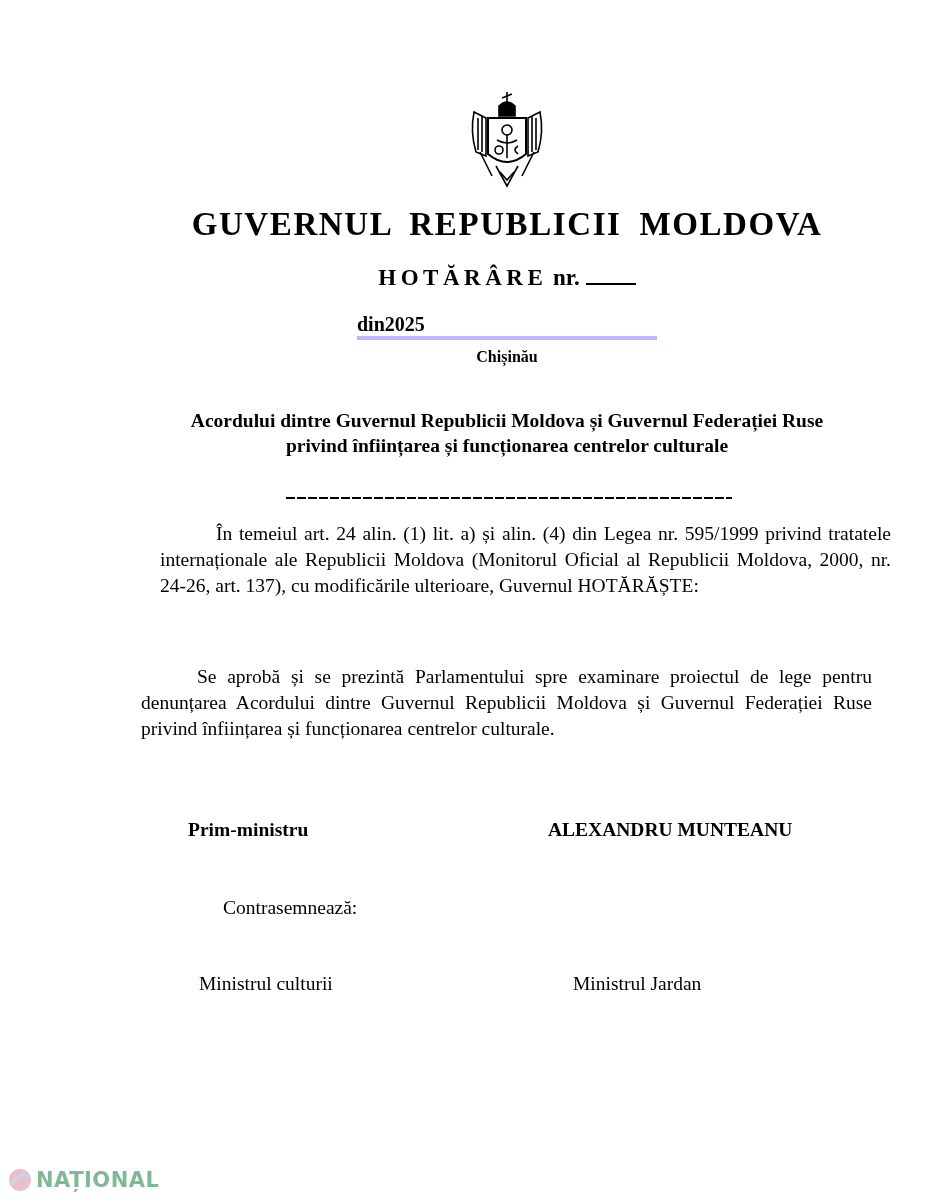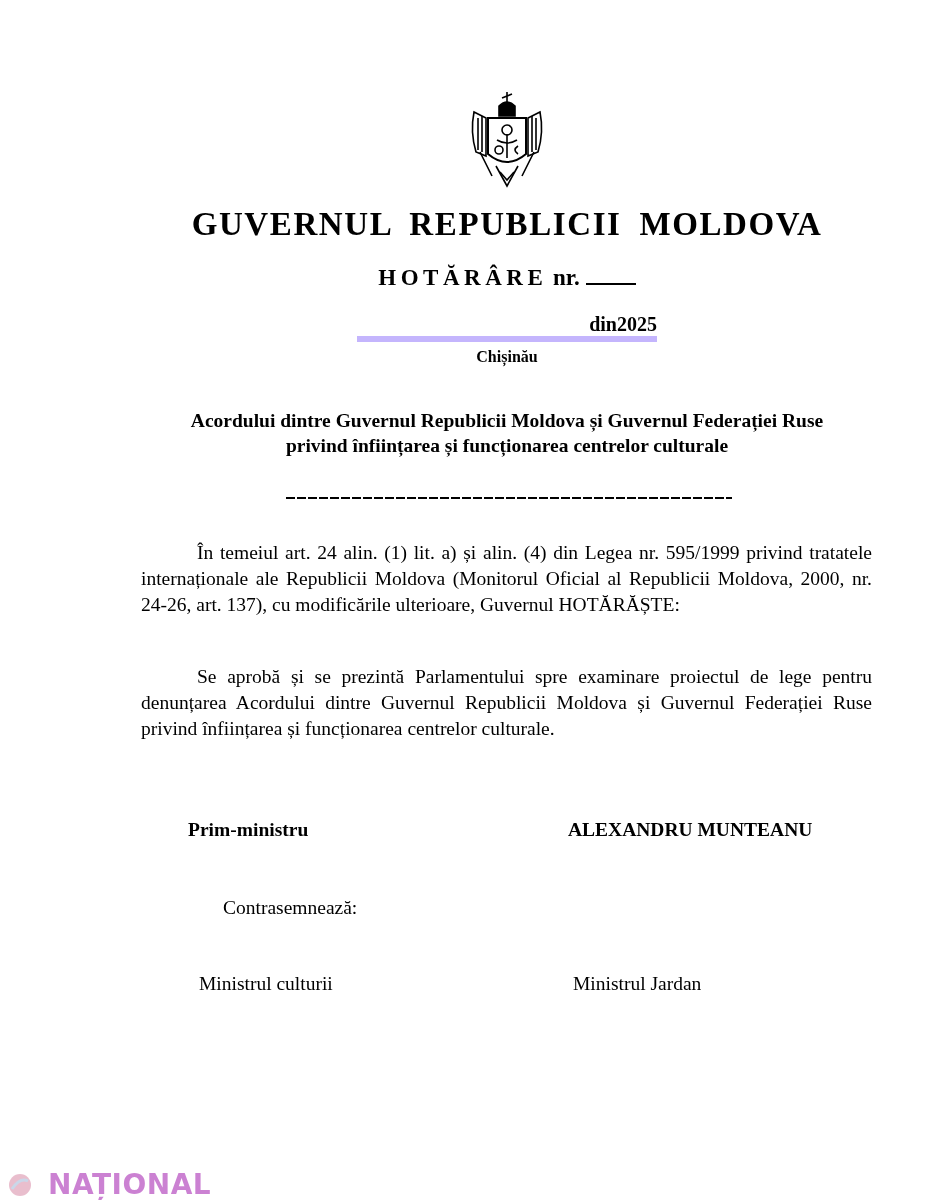--- a/index.html
+++ b/index.html
@@ -14,44 +14,44 @@
       font-weight: bold; font-size: 33px; letter-spacing: 1.6px; word-spacing: 8px;
     }
     .hot-title {
       left: 0; width: 1014px; top: 263px; text-align: center;
       font-weight: bold; font-size: 23px;
     }
     .hot-title .spaced { letter-spacing: 4.5px; margin-top: 44px; }
     .hot-title .blank { display: inline-block; width: 50px; border-bottom: 2px solid #000; height: 20px; vertical-align: baseline; margin-left: 6px; }
     .din-row {
       left: 357px; width: 300px; top: 312px; font-weight: bold; font-size: 20px;
-      border-bottom: 6px solid #c4b5fd; height: 24px; display: flex; justify-content: flex-end; line-height: 24px;
+      border-bottom: 4px solid #c4b5fd; height: 24px; display: flex; justify-content: flex-start; line-height: 24px;
     }
     .city { left: 0; width: 1014px; top: 348px; text-align: center; font-weight: bold; font-size: 16px; }
     .subject {
       left: 100px; width: 814px; top: 408px; text-align: center; font-weight: bold;
       font-size: 19.5px; line-height: 25px;
     }
     .dashes { left: 286px; width: 446px; top: 482px; height: 20px; }
     .dashes div { position: absolute; top: 15px; left: 0; width: 446px; height: 2px;
       background: repeating-linear-gradient(to right, #000 0 9px, transparent 9px 11px); }
     .para {
       left: 141px; width: 731px; font-size: 19.5px; line-height: 26px; text-align: justify;
     }
     .para .indent { display: inline-block; width: 56px; }
-    .p1 { top: 540px; }
+    .p1 { top: 521px; margin-left: 19px; }
     .p2 { top: 664px; }
     .sig { font-size: 19.5px; }
     .pm-label { left: 188px; top: 819px; font-weight: bold; }
-    .pm-name { left: 568px; top: 819px; font-weight: bold; }
+    .pm-name { left: 548px; top: 819px; font-weight: bold; }
     .contra { left: 199px; top: 897px; margin-left: 24px; }
     .min-label { left: 199px; top: 973px; }
     .min-name { left: 573px; top: 973px; }
     .watermark { left: 8px; top: 1168px; display: flex; align-items: center; opacity: 0.55; }
-    .wm-text { font-family: "DejaVu Sans", sans-serif; font-weight: bold; font-size: 28px; color: #a21caf; letter-spacing: 0.5px; margin-left: 16px; }
+    .wm-text { font-family: "DejaVu Sans", sans-serif; font-weight: bold; font-size: 21px; color: #15803d; letter-spacing: 0.5px; margin-left: 4px; }
   </style>
 </head>
 <body>
 
 <div class="abs coat">
   <svg width="82" height="96" viewBox="0 0 82 96">
     <g fill="none" stroke="#000" stroke-width="1.6">
       <path d="M36 6 L46 2 M41 0 L41 12"></path>
       <path d="M33 14 Q41 6 49 14 L49 24 L33 24 Z" fill="#000"></path>
       <path d="M8 20 Q4 40 10 60 L20 64 L20 26 Z"></path>

